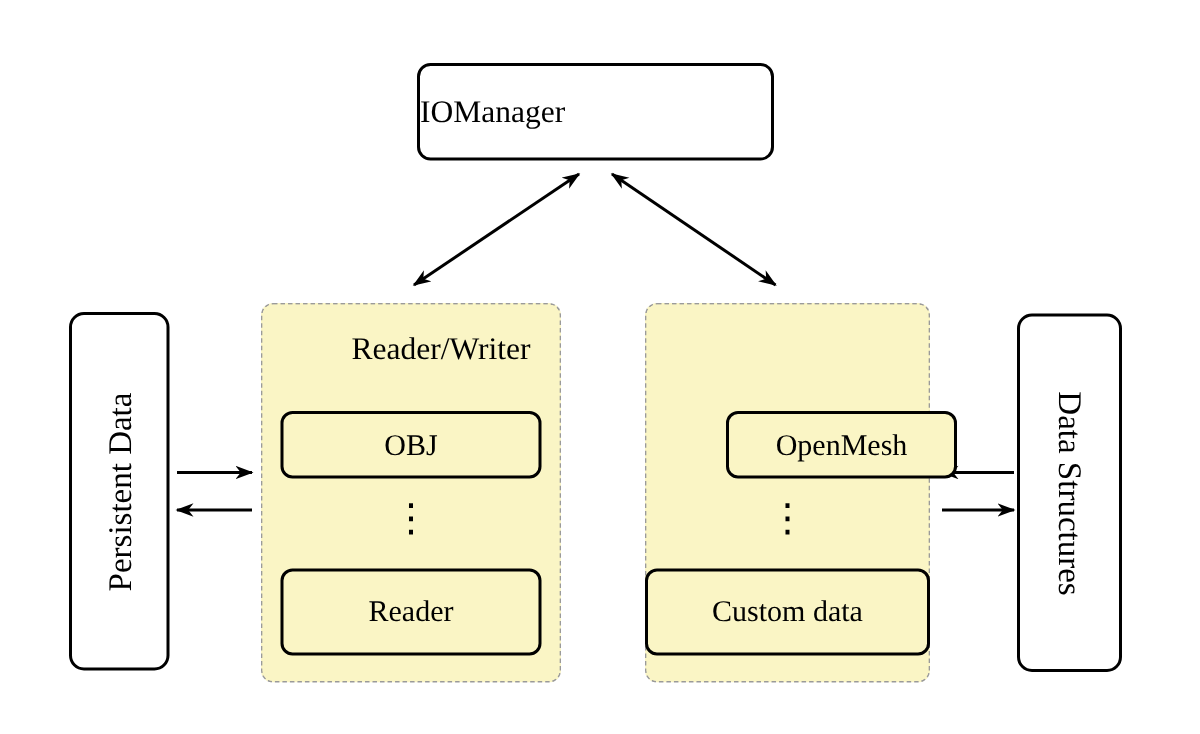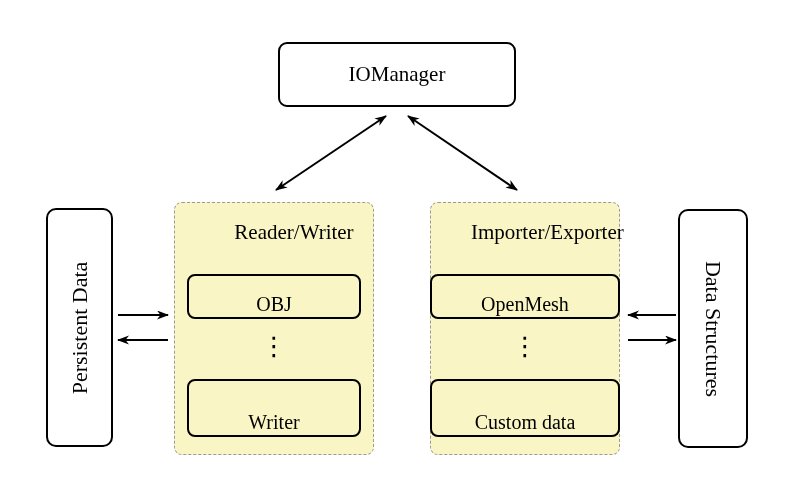--- a/index.html
+++ b/index.html
@@ -20,21 +20,21 @@
     color: var(--text);
     overflow: hidden;
   }
   .node {
     position: absolute;
     background: #ffffff;
     border: 2.6px solid var(--node-border);
     border-radius: 9px;
     display: flex;
     align-items: center;
-    justify-content: center;
+    justify-content: flex-start;
   }
   .iomanager {
     left: 278px; top: 42px; width: 238px; height: 65px;
     font-size: 21px;
   }
   .side-box {
     border-radius: 10px;
   }
   .persistent { left: 46px; top: 208px; width: 67px; height: 239px; }
   .structures { left: 678px; top: 209px; width: 70px; height: 239px; }
@@ -59,26 +59,26 @@
     white-space: nowrap;
     padding-left: 40px;
   }
   .inner-node {
     position: absolute; left: 50%;
     transform: translateX(-50%);
     background: var(--container-fill);
     border: 2.4px solid var(--node-border);
     border-radius: 8px;
     display: flex; flex-direction: column;
-    align-items: center; justify-content: flex-end;
+    align-items: center; justify-content: center;
     font-size: 20px; line-height: 26px;
     white-space: nowrap;
   }
   .inner-top { top: 71px; height: 45px; width: 174px; }
-  .container-right .inner-top { width: 190px; }
+  .container-right .inner-top { width: 154px; margin-left: 36px; }
   .inner-bottom { top: 176px; height: 58px; width: 174px; }
   .container-right .inner-bottom { width: 190px; }
   .vdots {
     position: absolute; left: 0; right: 0; top: 130px;
     text-align: center;
     font-size: 26px; line-height: 1;
     font-family: "DejaVu Sans", sans-serif;
   }
   svg.wires {
     position: absolute; left: 0; top: 0;
@@ -118,26 +118,25 @@
     <span class="vtext cw">Data Structures</span>
   </div>
 
   <div class="container-box container-left">
     <div class="container-label">Reader/Writer</div>
     <div class="inner-node inner-top">
       <span>OBJ</span>
     </div>
     <div class="vdots">⋮</div>
     <div class="inner-node inner-bottom">
-      <span>Writer</span>
+      <span>Reader</span>
     </div>
   </div>
 
   <div class="container-box container-right">
-    <div class="container-label">Importer/Exporter</div>
     <div class="inner-node inner-top">
       <span>OpenMesh</span>
     </div>
     <div class="vdots">⋮</div>
     <div class="inner-node inner-bottom">
       <span>Custom data</span>
     </div>
   </div>
 
 </div>

